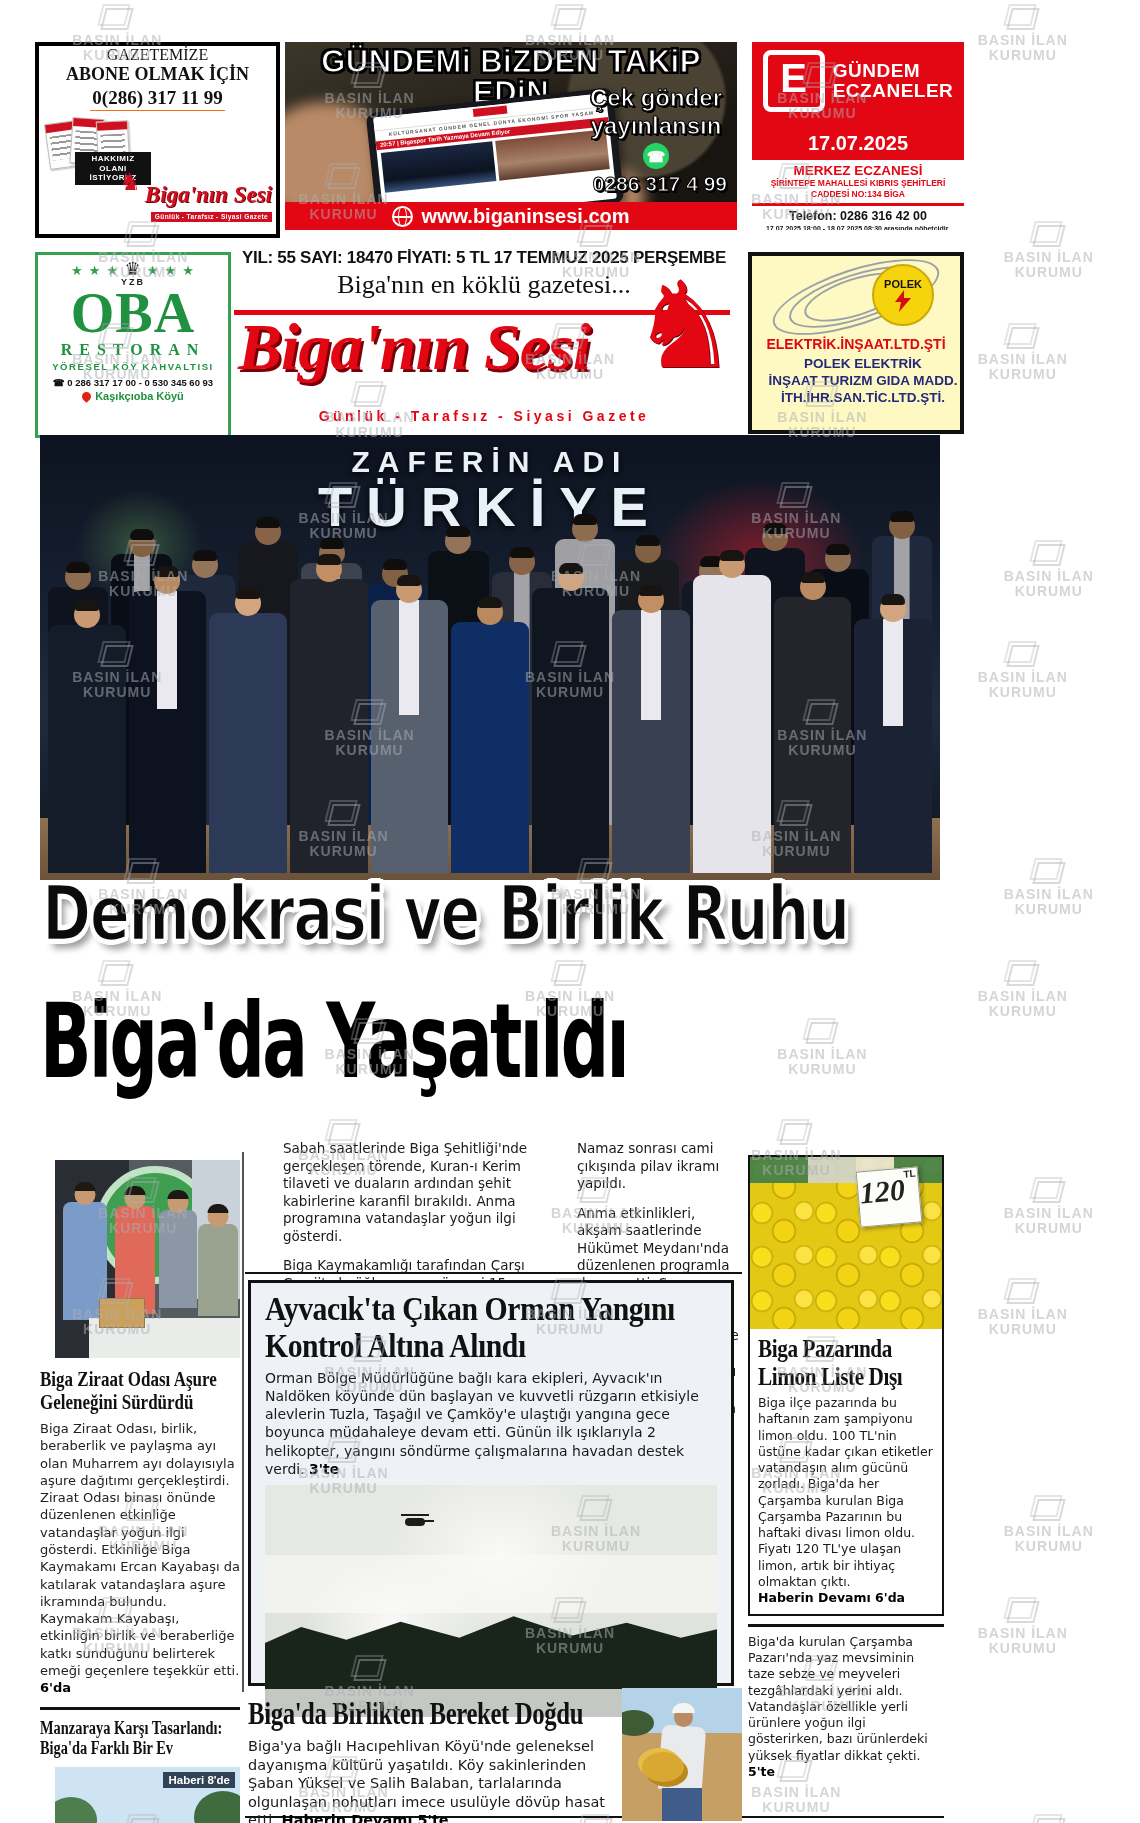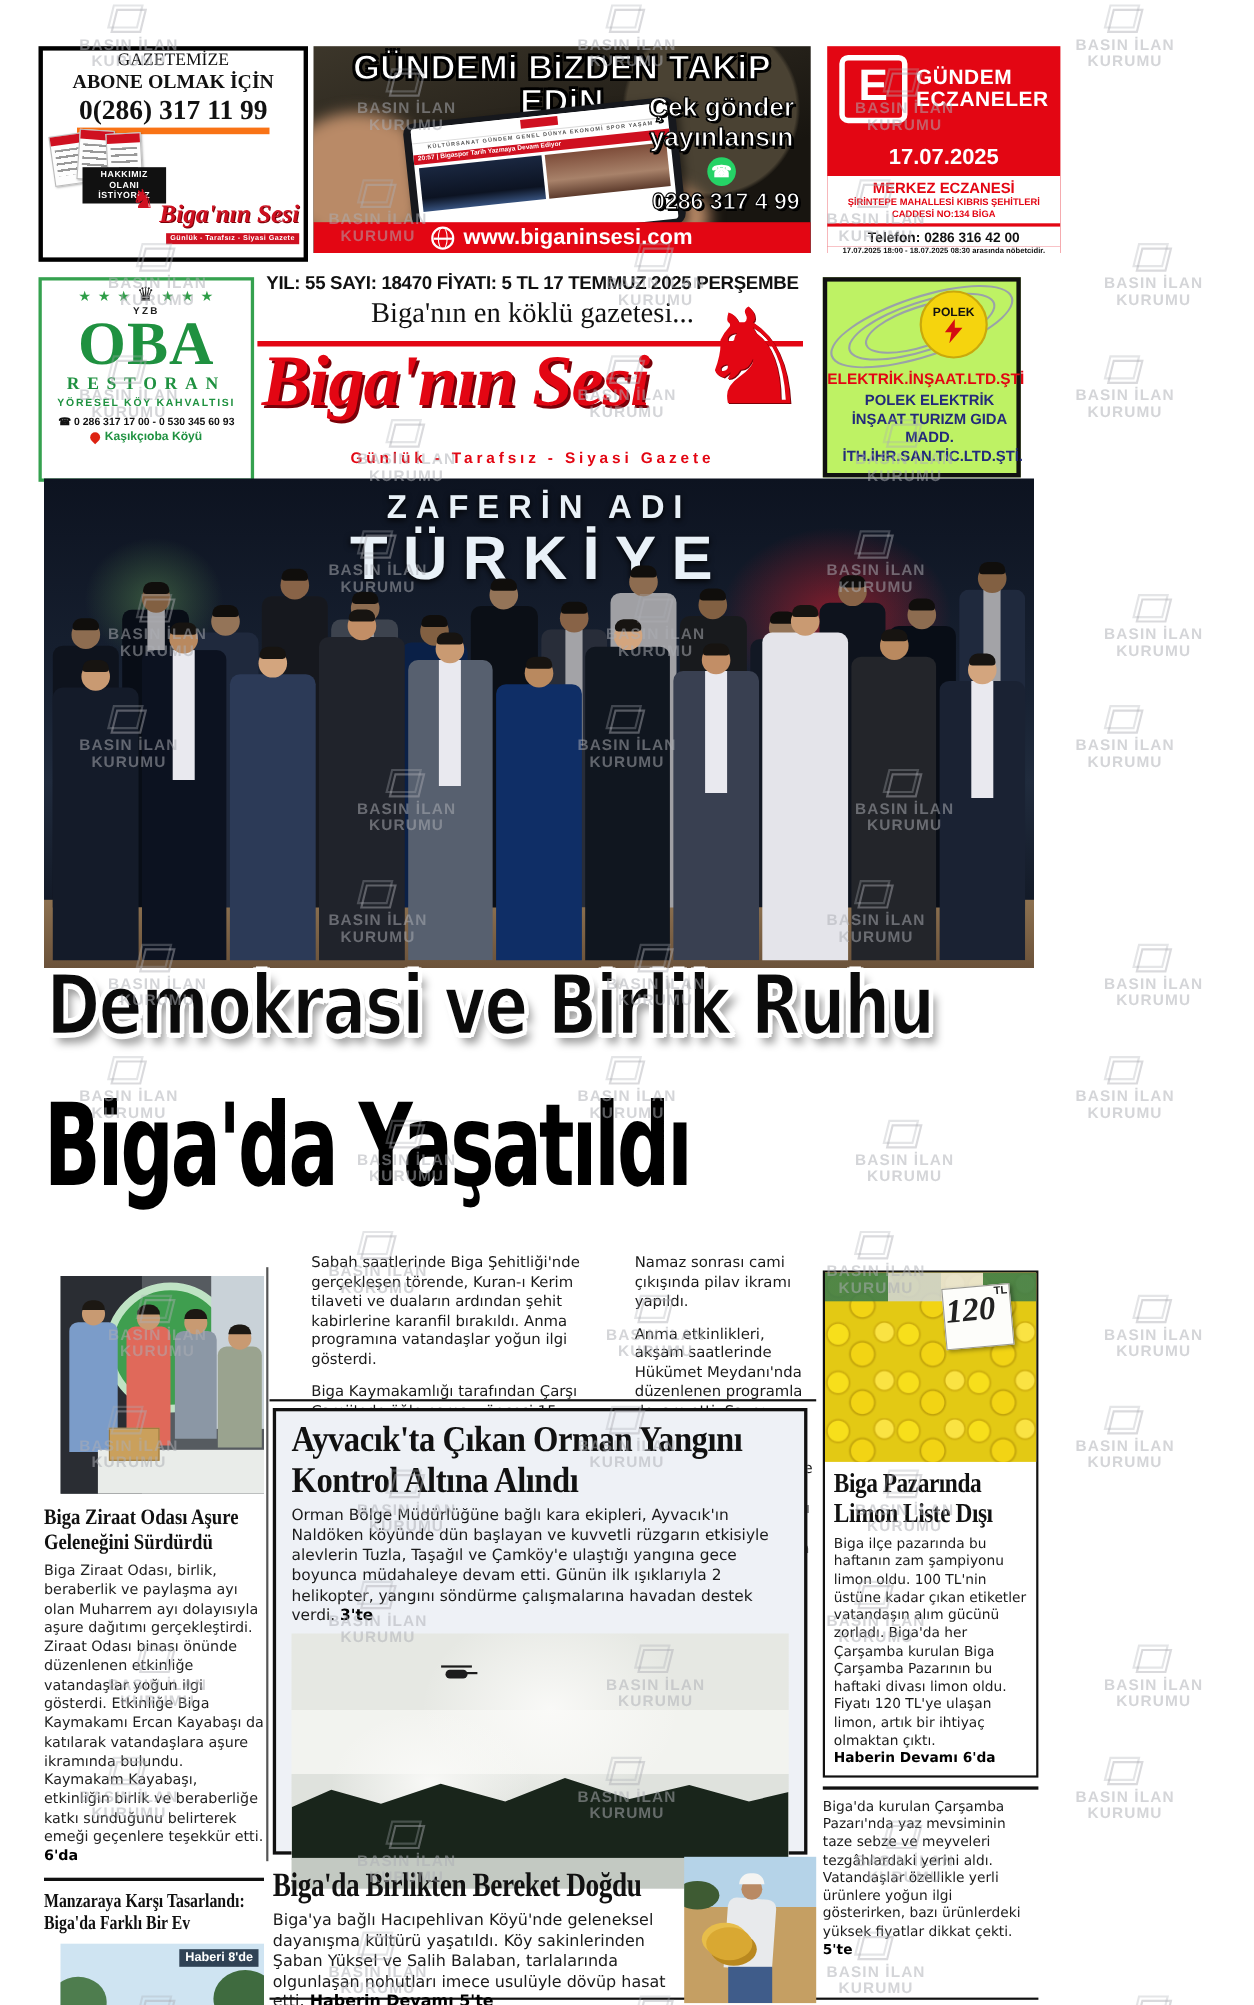--- a/index.html
+++ b/index.html
@@ -16,21 +16,21 @@
   .wm:nth-child(even){transform:translate(26px,58px);}
   .wm-box{width:24px;height:18px;border:2px solid rgba(172,174,180,.45);position:relative;
       transform:skewX(-14deg);margin-bottom:3px;}
   .wm-box::after{content:"";position:absolute;left:-6px;top:-6px;width:100%;height:100%;
       border:2px solid rgba(172,174,180,.32);}
 
   
   .subscribe{left:35px;top:42px;width:237px;height:188px;border:4px solid #000;background:#fff;
       text-align:center;font-family:"Liberation Serif",serif;}
   .subscribe .l2{font-size:18px;font-weight:bold;}
-  .subscribe .ph{font-size:25px;font-weight:bold;border-bottom:6px solid #f97316;display:inline-block;
+  .subscribe .ph{font-size:19px;font-weight:bold;border-bottom:1px solid #f97316;display:inline-block;
       padding:0 2px 1px;margin-top:2px;}
   .collage{position:absolute;left:8px;bottom:42px;width:104px;height:74px;}
   .mini-page{position:absolute;width:30px;height:44px;background:#fdfdfd;border:1px solid #bbb;box-shadow:1px 1px 2px rgba(0,0,0,.3);}
   .mini-page::before{content:"";position:absolute;left:0;top:0;right:0;height:8px;background:#cf1020;}
   .mini-page::after{content:"";position:absolute;left:3px;top:12px;right:3px;height:24px;
       background:repeating-linear-gradient(#999 0 2px,transparent 2px 6px);}
   .badge-black{position:absolute;left:28px;top:34px;background:#111;color:#fff;
       font:bold 8px/1.2 "Liberation Sans",sans-serif;padding:2px 4px;letter-spacing:.5px;}
   .mini-logo{position:absolute;right:4px;bottom:26px;text-align:right;}
   .mini-logo .t{font:italic 900 23px "Liberation Serif",serif;color:#cf1020;text-shadow:1px 1px 0 #7a0008;}
@@ -99,21 +99,21 @@
   .issue-line{font:bold 17px "Liberation Sans",sans-serif;letter-spacing:-.3px;}
   .mast-slogan{font:26px "Liberation Serif",serif;margin-top:2px;}
   .mast-logo{position:relative;margin-top:4px;height:96px;text-align:left;}
   .mast-redline{position:absolute;left:6px;right:10px;top:6px;height:5px;background:#e30613;}
   .mast-logo .t{position:absolute;left:10px;top:10px;font:italic 900 66px/1 "Liberation Serif",serif;
       color:#e30613;text-shadow:2.5px 2.5px 0 #7a0008;letter-spacing:-1px;}
   .mast-logo .horse{position:absolute;right:2px;top:-38px;font-size:120px;line-height:1;color:#e30613;
       text-shadow:1px 1px 0 #7a0008;}
   .mast-tag{font:bold 14px "Liberation Sans",sans-serif;color:#e30613;letter-spacing:3.5px;margin-top:8px;}
 
-  .polek{left:748px;top:252px;width:180px;height:182px;border:4px solid #111;background:#bef264;text-align:center;padding-top:4px;box-sizing:border-box;}
+  .polek{left:748px;top:252px;width:216px;height:182px;border:4px solid #111;background:#fef9c3;text-align:center;padding-top:4px;box-sizing:border-box;}
   .polek-logo{position:relative;height:74px;}
   .pl-ell{position:absolute;left:50%;top:50%;border:2px solid #9aa2a8;border-radius:50%;transform:translate(-50%,-50%) rotate(-18deg);}
   .pl-circle{position:absolute;right:26px;top:4px;width:58px;height:58px;border-radius:50%;background:#f5d40e;
       border:2px solid #c9a90c;display:flex;flex-direction:column;align-items:center;justify-content:center;}
   .pl-brand{font:900 11px "Liberation Sans",sans-serif;color:#111;}
   .polek-red{font:900 14px "Liberation Sans",sans-serif;color:#e30613;margin-top:2px;}
   .polek-navy{font:900 13.5px/1.25 "Liberation Sans",sans-serif;color:#232a7a;margin-top:4px;margin-left:14px;}
 
   
   .hero{left:40px;top:435px;width:900px;height:445px;overflow:hidden;

